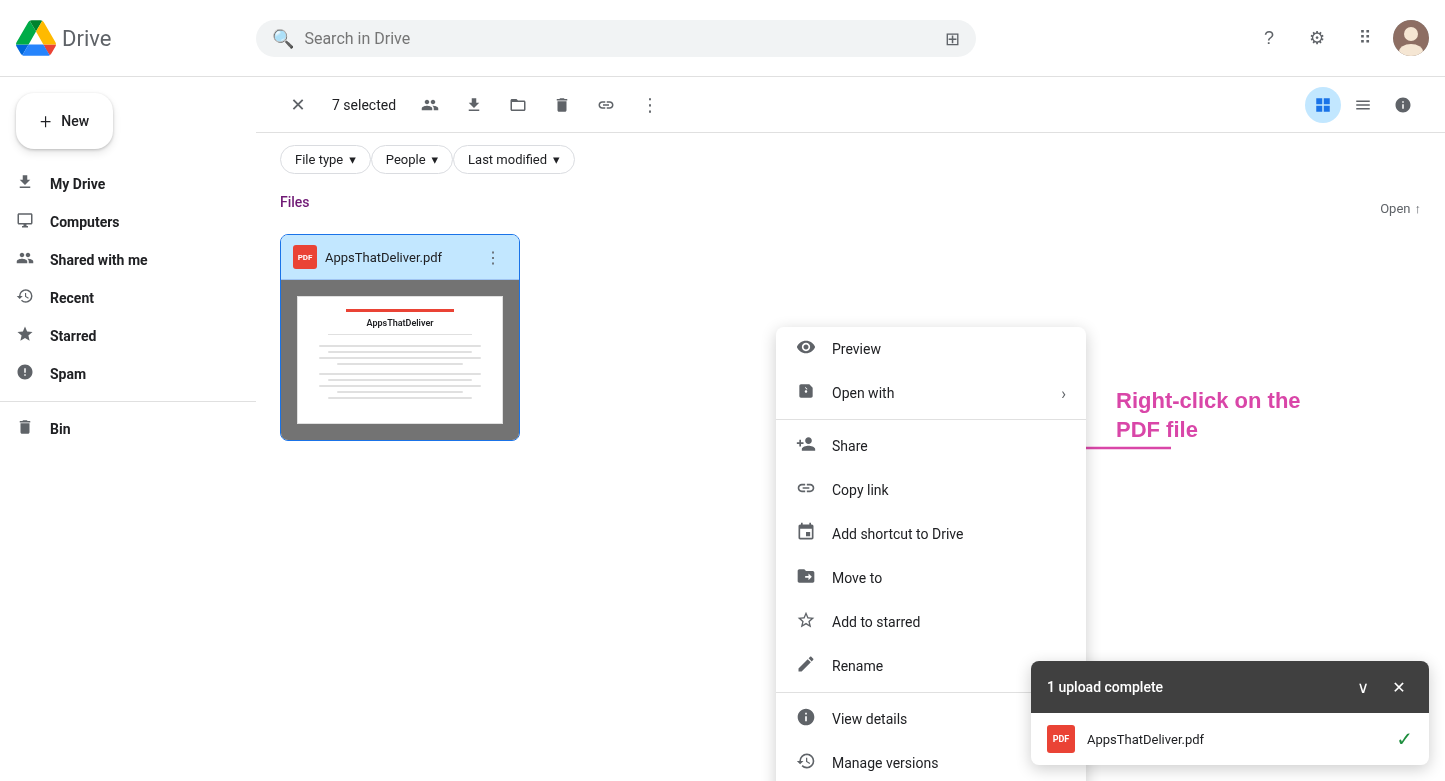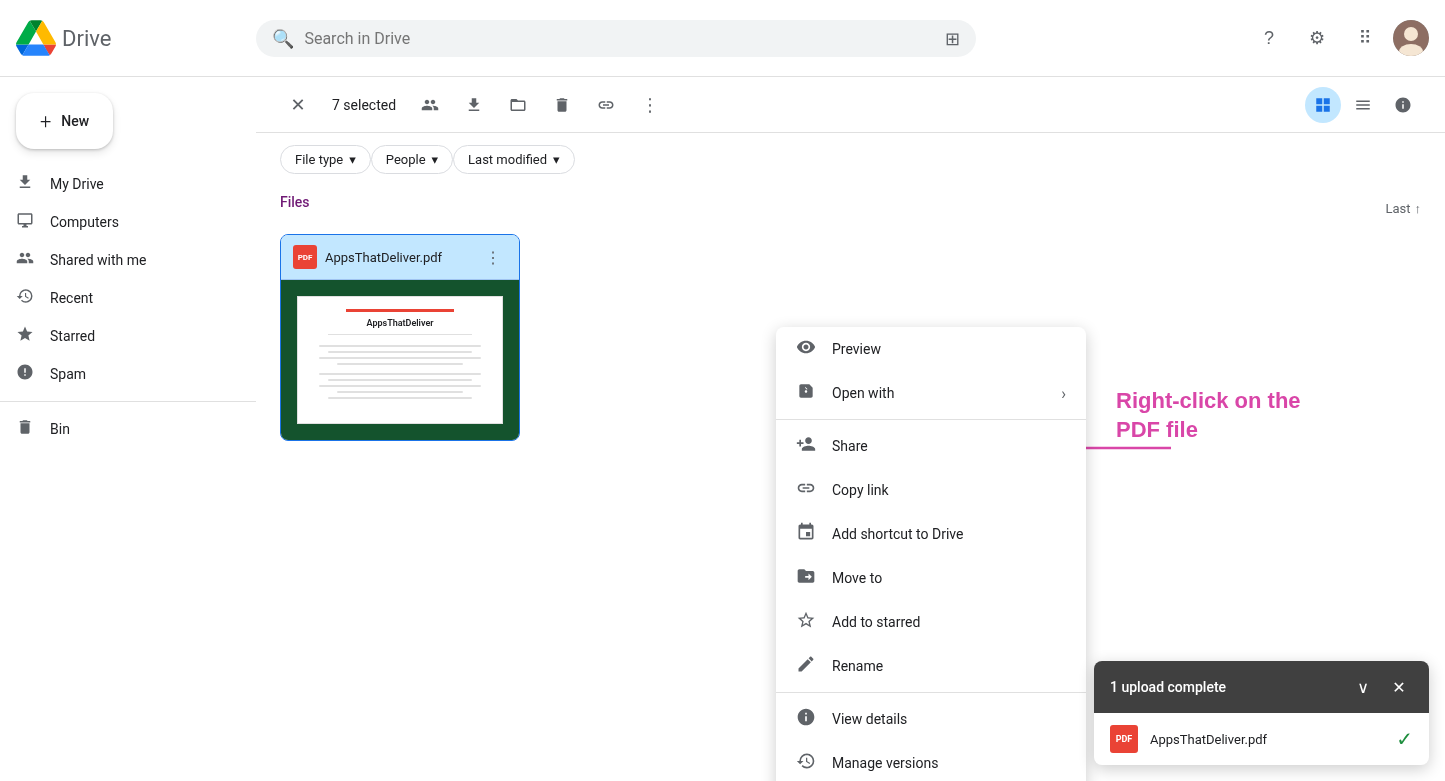--- a/index.html
+++ b/index.html
@@ -42,21 +42,21 @@
     .new-btn {
       display: flex; align-items: center; gap: 10px; margin: 8px 16px 16px;
       padding: 16px 24px; border-radius: 18px; border: none;
       background: #fff; box-shadow: 0 1px 3px rgba(0,0,0,0.2), 0 4px 8px rgba(0,0,0,0.1);
       font-size: 14px; font-weight: 500; cursor: pointer; color: #202124;
       font-family: inherit;
     }
     .nav-item {
       display: flex; align-items: center; gap: 16px; padding: 8px 16px;
       border-radius: 0 24px 24px 0; cursor: pointer; color: #202124;
-      margin-right: 16px; font-size: 14px; font-weight: 400;
+      margin-right: 16px; font-size: 14px; font-weight: 700;
     }
     .nav-item .nav-icon { font-size: 18px; color: #5f6368; }
     .nav-divider { height: 1px; background: #e0e0e0; margin: 8px 0; }
 
     
     .main { flex: 1; overflow-y: auto; padding: 0; position: relative; }
 
     
     .toolbar {
       display: flex; align-items: center; padding: 8px 24px; height: 56px;
@@ -100,21 +100,21 @@
       width: 24px; height: 24px; display: flex; align-items: center; justify-content: center;
       background: #ea4335; border-radius: 3px; color: white; font-size: 8px; font-weight: bold;
     }
     .file-name { font-size: 13px; color: #202124; flex: 1; overflow: hidden; text-overflow: ellipsis; white-space: nowrap; }
     .file-menu-btn {
       width: 28px; height: 28px; border-radius: 50%; border: none; background: transparent;
       cursor: pointer; display: flex; align-items: center; justify-content: center;
       color: #5f6368; font-size: 16px;
     }
     .file-preview {
-      height: 160px; background: #14532d; display: flex; flex-direction: column;
+      height: 160px; background: #737373; display: flex; flex-direction: column;
       align-items: center; justify-content: center; padding: 16px;
     }
     .preview-content {
       width: 100%; background: #fff; border: 1px solid #e0e0e0; height: 100%;
       display: flex; flex-direction: column; align-items: center; padding: 12px;
       font-size: 8px; color: #5f6368; overflow: hidden;
     }
     .preview-title-bar {
       width: 60%; height: 3px; background: #ea4335; margin-bottom: 6px;
     }
@@ -134,21 +134,21 @@
     .menu-item {
       display: flex; align-items: center; gap: 16px; padding: 10px 20px;
       cursor: pointer; font-size: 14px; color: #202124;
     }
     .menu-icon { font-size: 18px; color: #5f6368; width: 20px; text-align: center; }
     .menu-divider { height: 1px; background: #e0e0e0; margin: 4px 0; }
     .menu-arrow { margin-left: auto; color: #5f6368; font-size: 16px; }
 
     
     .upload-notification {
-      position: fixed; bottom: 16px; right: 16px; width: 335px;
+      position: fixed; bottom: 16px; right: 16px; width: 398px;
       background: #fff; border-radius: 8px; box-shadow: 0 4px 16px rgba(0,0,0,0.2);
       z-index: 200; overflow: hidden;
     }
     .upload-header {
       display: flex; align-items: center; padding: 12px 16px;
       background: #404040; color: #fff; justify-content: space-between;
     }
     .upload-title { font-size: 14px; font-weight: 500; }
     .upload-actions { display: flex; align-items: center; gap: 8px; }
     .upload-action-btn {
@@ -345,21 +345,21 @@
       <button class="filter-btn">
         <span>Last modified</span>
         <span>▾</span>
       </button>
     </div>
 
     <div class="files-section">
       <div style="display:flex; justify-content:space-between; align-items:center; margin-bottom:12px;">
         <span class="section-title">Files</span>
         <span class="sort-label">
-          <span>Last</span>
+          <span>Open</span>
           <span>↑</span>
         </span>
       </div>
 
       <div class="file-grid">
         <div class="file-card selected">
           <div class="file-card-header">
             <div class="pdf-icon-small">PDF</div>
             <span class="file-name">AppsThatDeliver.pdf</span>
             <button class="file-menu-btn">⋮</button>

